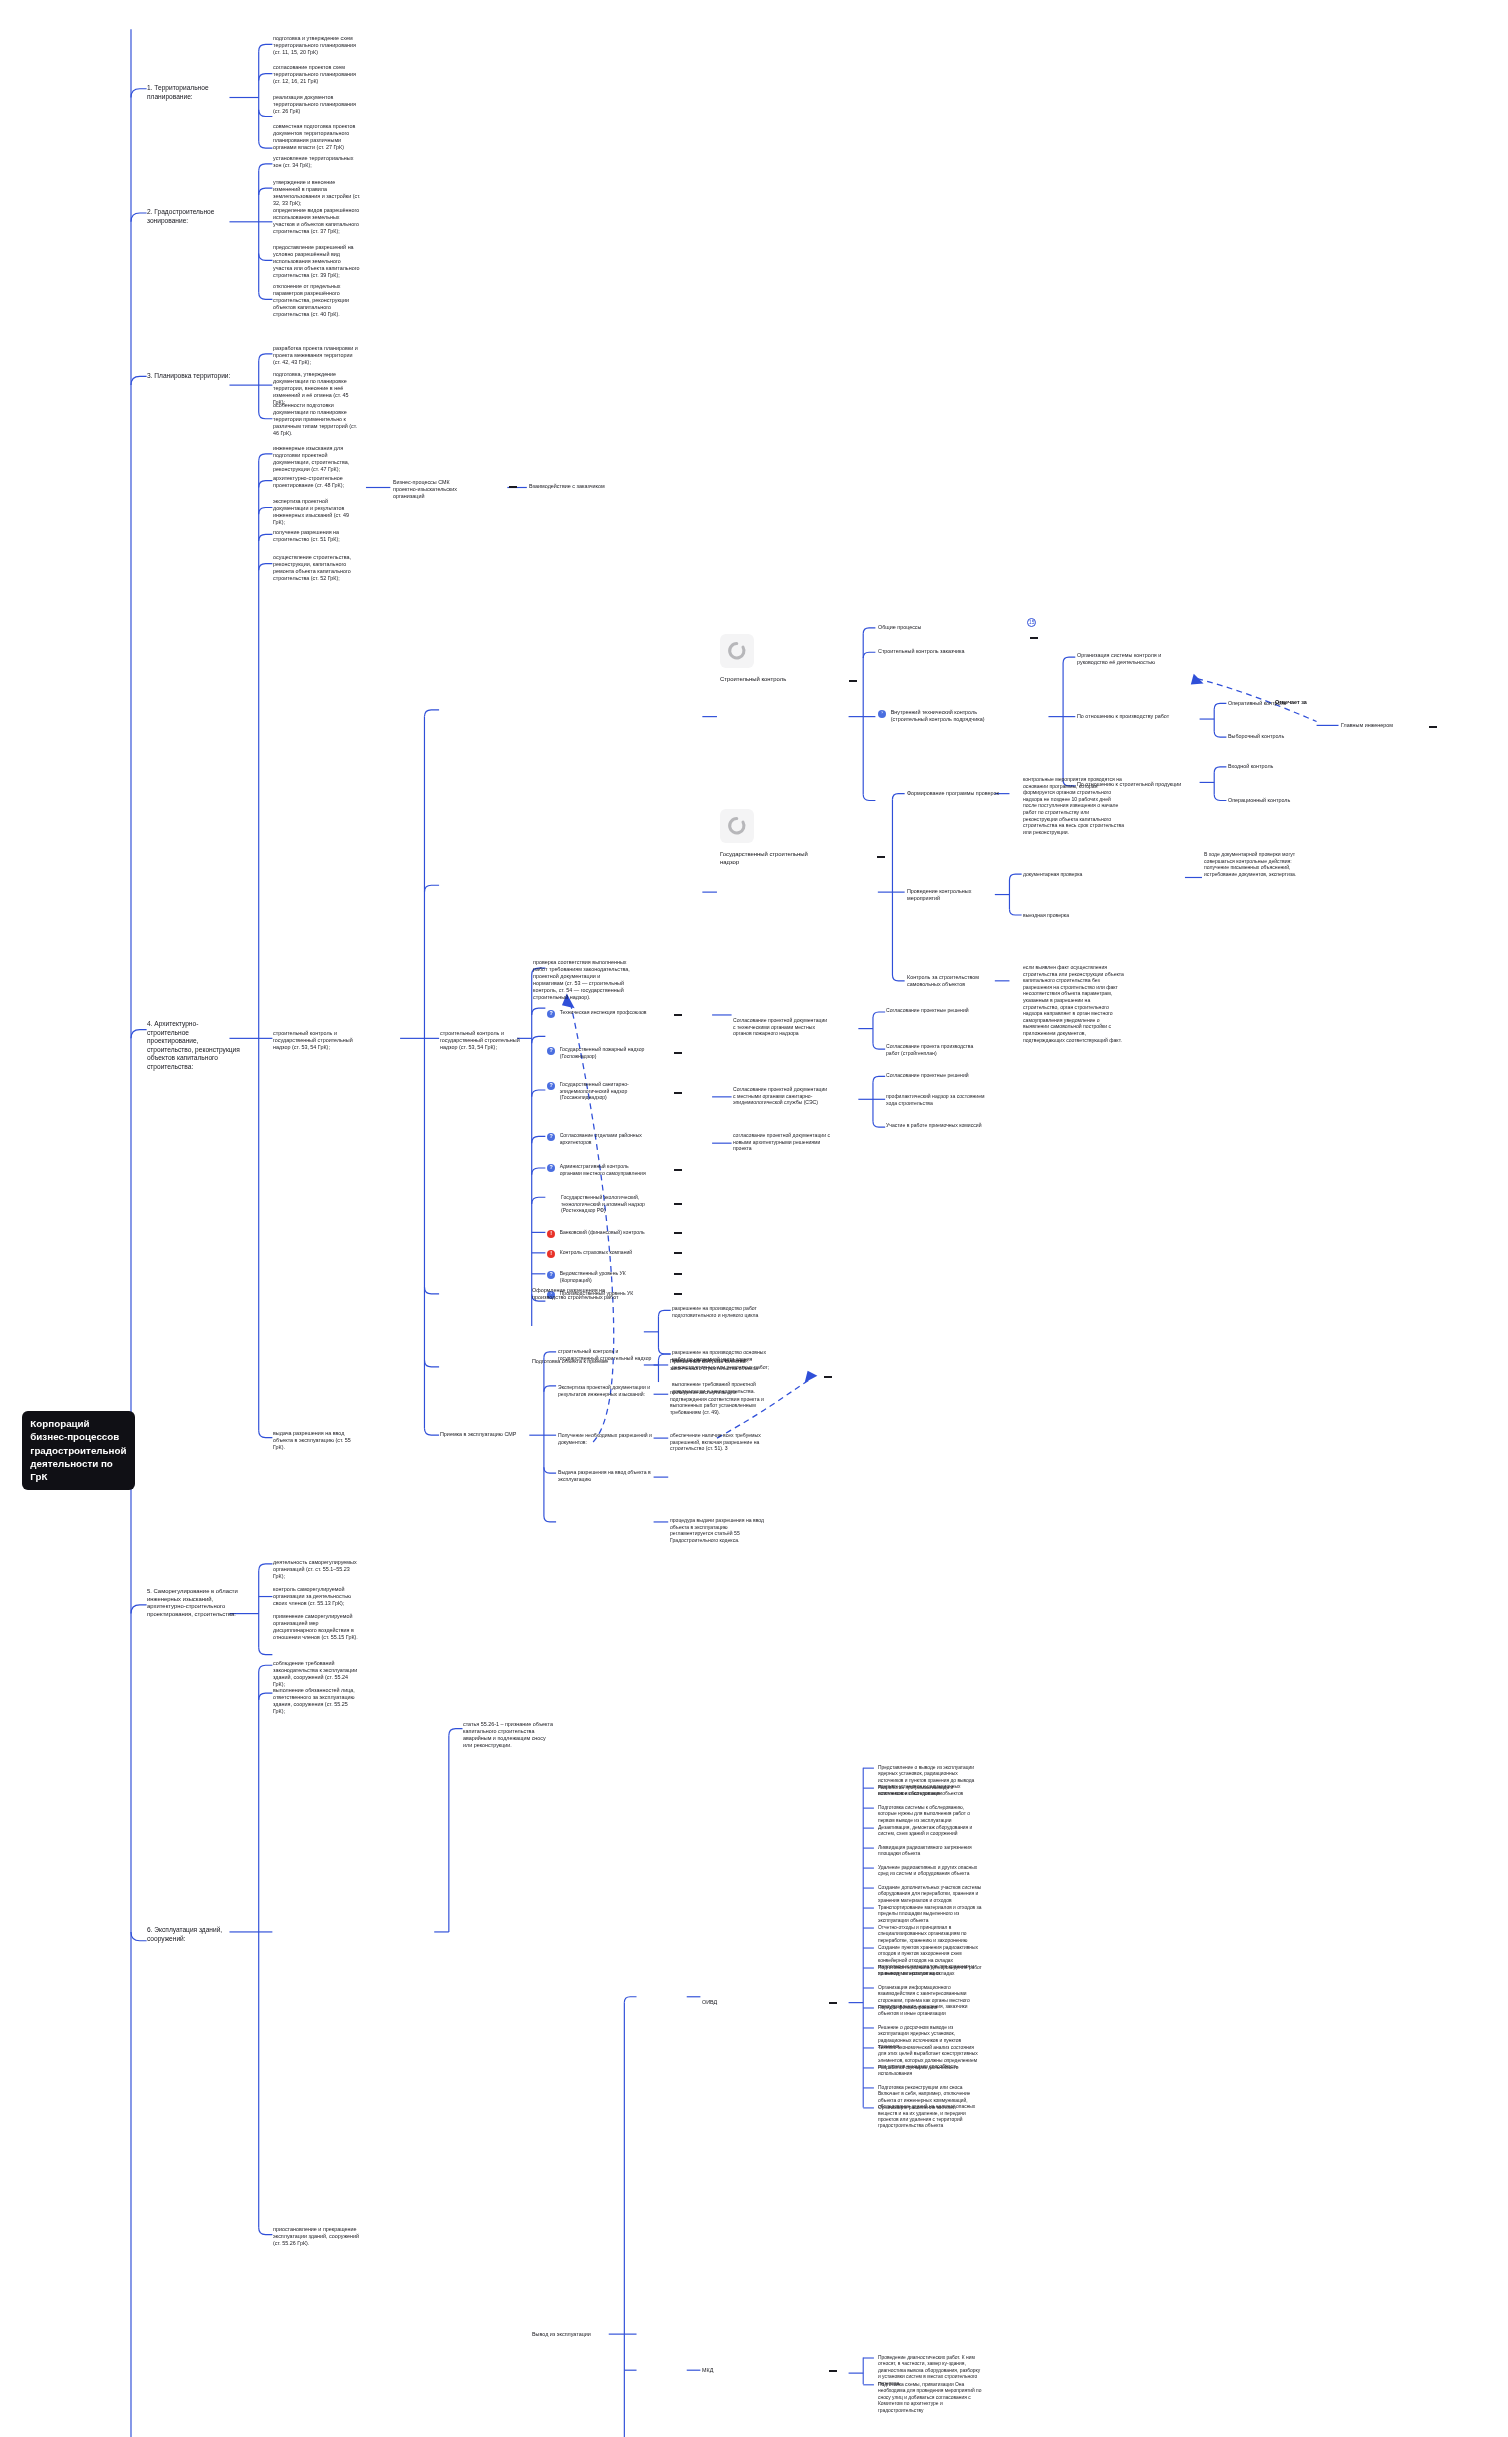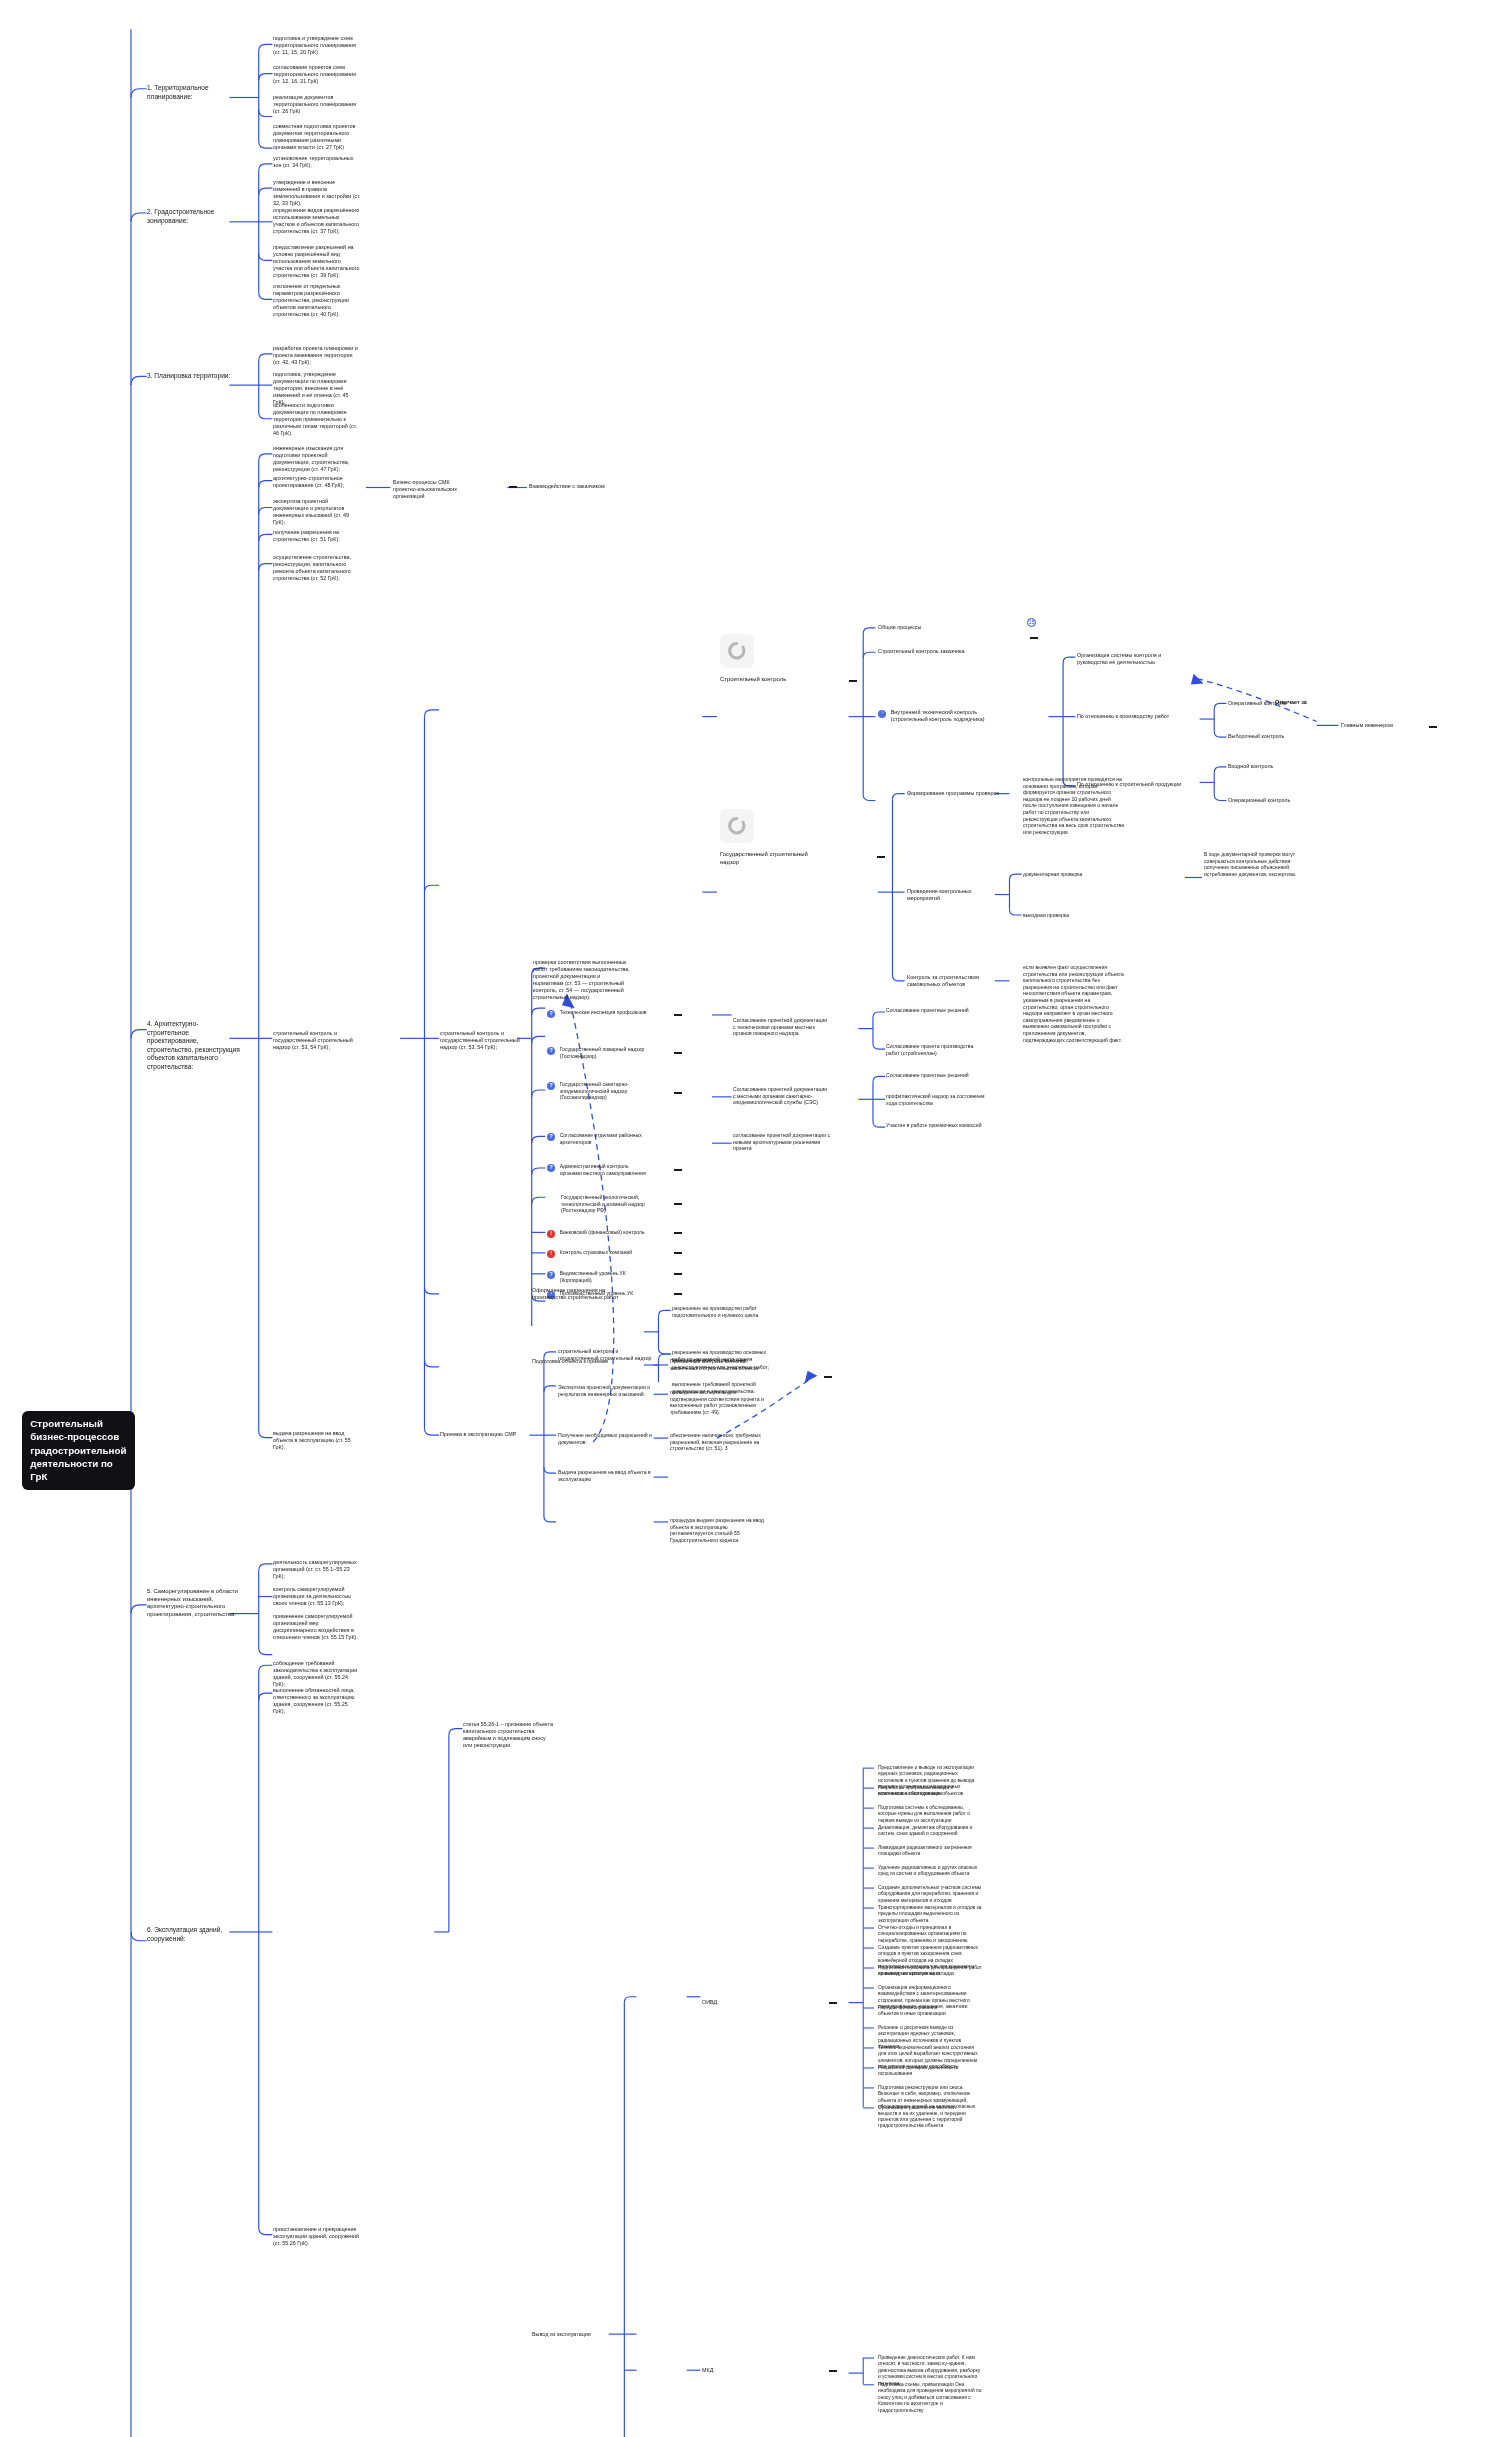--- a/index.html
+++ b/index.html
@@ -260,21 +260,21 @@
       <path d="M2455 1392 C 2560 1420, 2640 1455, 2700 1480"></path>
     </g>
     <g fill="#2f4fd8">
       <polygon points="1162,2038 1178,2068 1152,2062"></polygon>
       <polygon points="1676,2822 1650,2836 1656,2812"></polygon>
       <polygon points="2448,1382 2468,1402 2442,1404"></polygon>
     </g>
   </svg>
 
   <div class="node root" style="left:21.5px; top:1411px;">
-    <span class="txt">Строительный бизнес-процессов градостроительной деятельности по ГрК</span>
+    <span class="txt">Корпораций бизнес-процессов градостроительной деятельности по ГрК</span>
   </div>
 
   <div class="node l1" style="left:147px; top:84px;">
     <span class="txt">1. Территориальное планирование:</span>
   </div>
   <div class="node l2" style="left:273px; top:35px;">
       <span class="txt">подготовка и утверждение схем территориального планирования (ст. 11, 15, 20 ГрК)</span>
     </div>
   <div class="node l2" style="left:273px; top:64px;">
       <span class="txt">согласование проектов схем территориального планирования (ст. 12, 16, 21 ГрК)</span>

